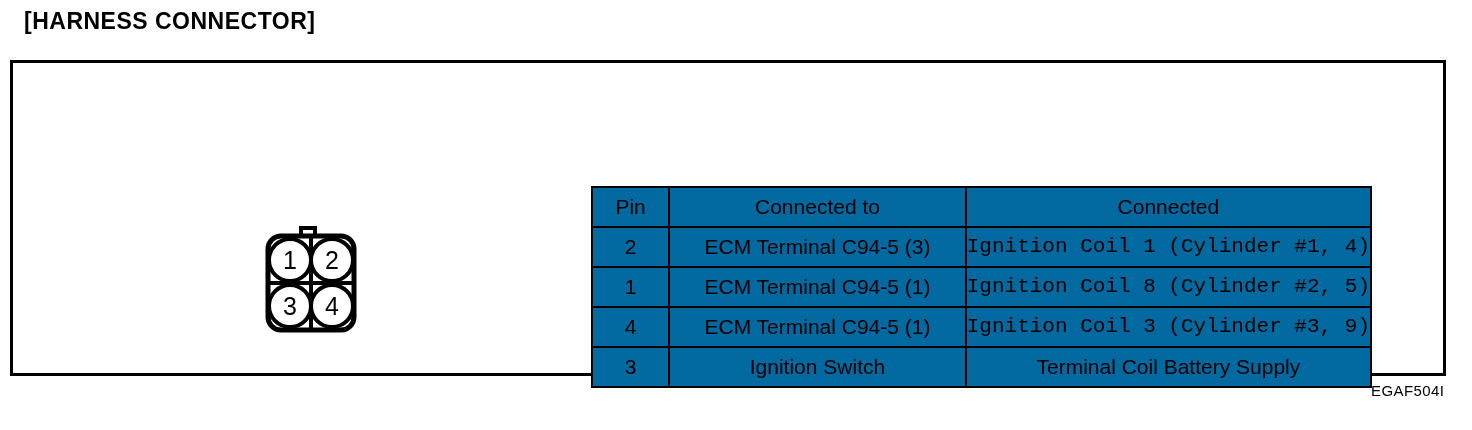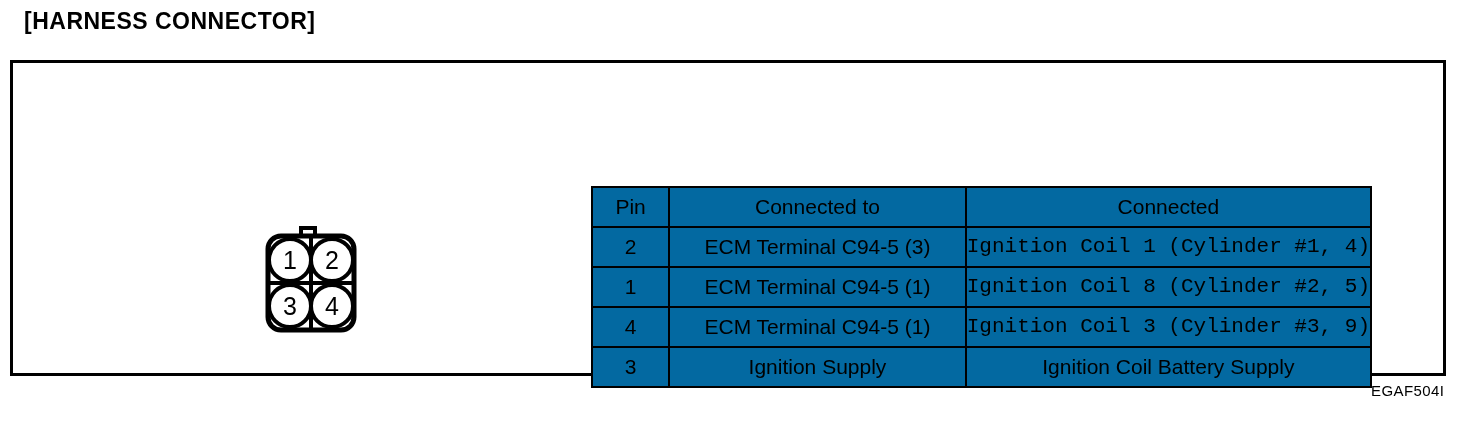--- a/index.html
+++ b/index.html
@@ -135,21 +135,21 @@
         <td class="col-connected cell-connected-left">ECM Terminal C94-5 (1)</td>
         <td class="col-function cell-function-left">Ignition Coil 8 (Cylinder #2, 5)</td>
       </tr>
       <tr>
         <td class="col-pin">4</td>
         <td class="col-connected cell-connected-left">ECM Terminal C94-5 (1)</td>
         <td class="col-function cell-function-left">Ignition Coil 3 (Cylinder #3, 9)</td>
       </tr>
       <tr>
         <td class="col-pin">3</td>
-        <td class="col-connected">Ignition Supply</td>
-        <td class="col-function">Ignition Coil Battery Supply</td>
+        <td class="col-connected">Ignition Switch</td>
+        <td class="col-function">Terminal Coil Battery Supply</td>
       </tr>
     </tbody>
   </table>
 
 </div>
 
 <div id="reference-code">EGAF504I</div>
 
 </body></html>

